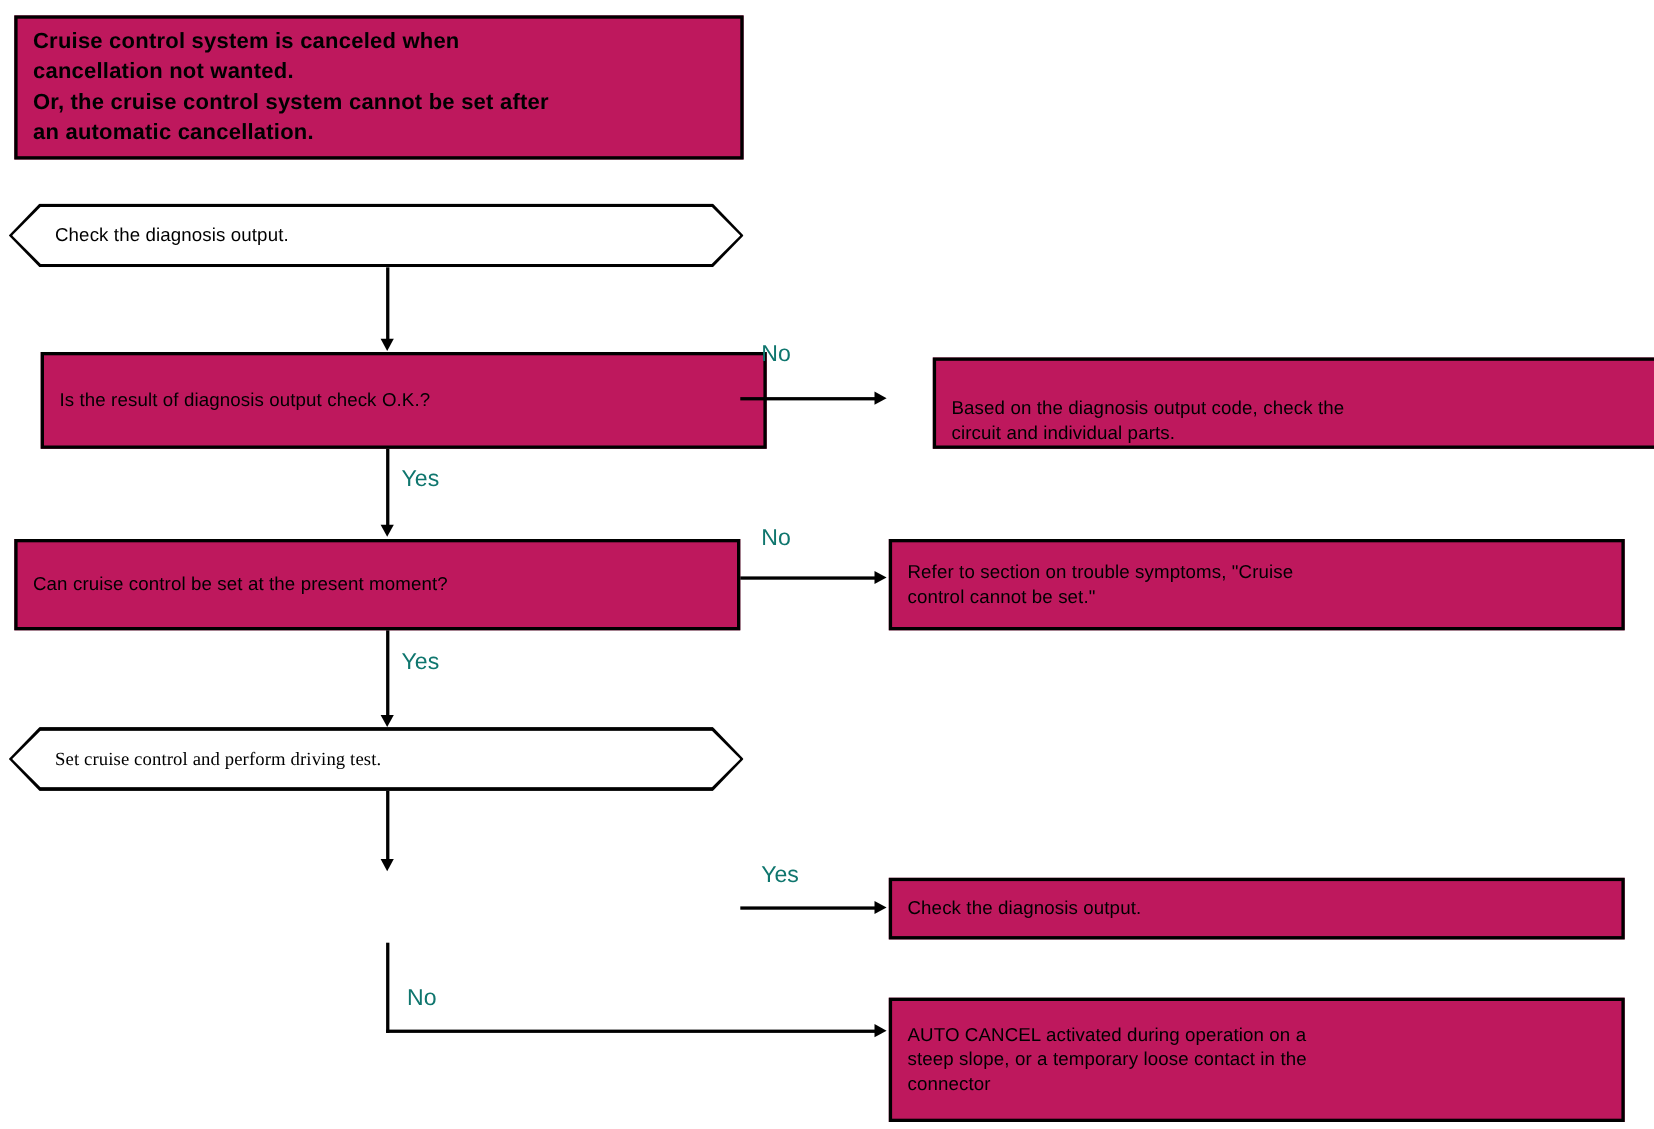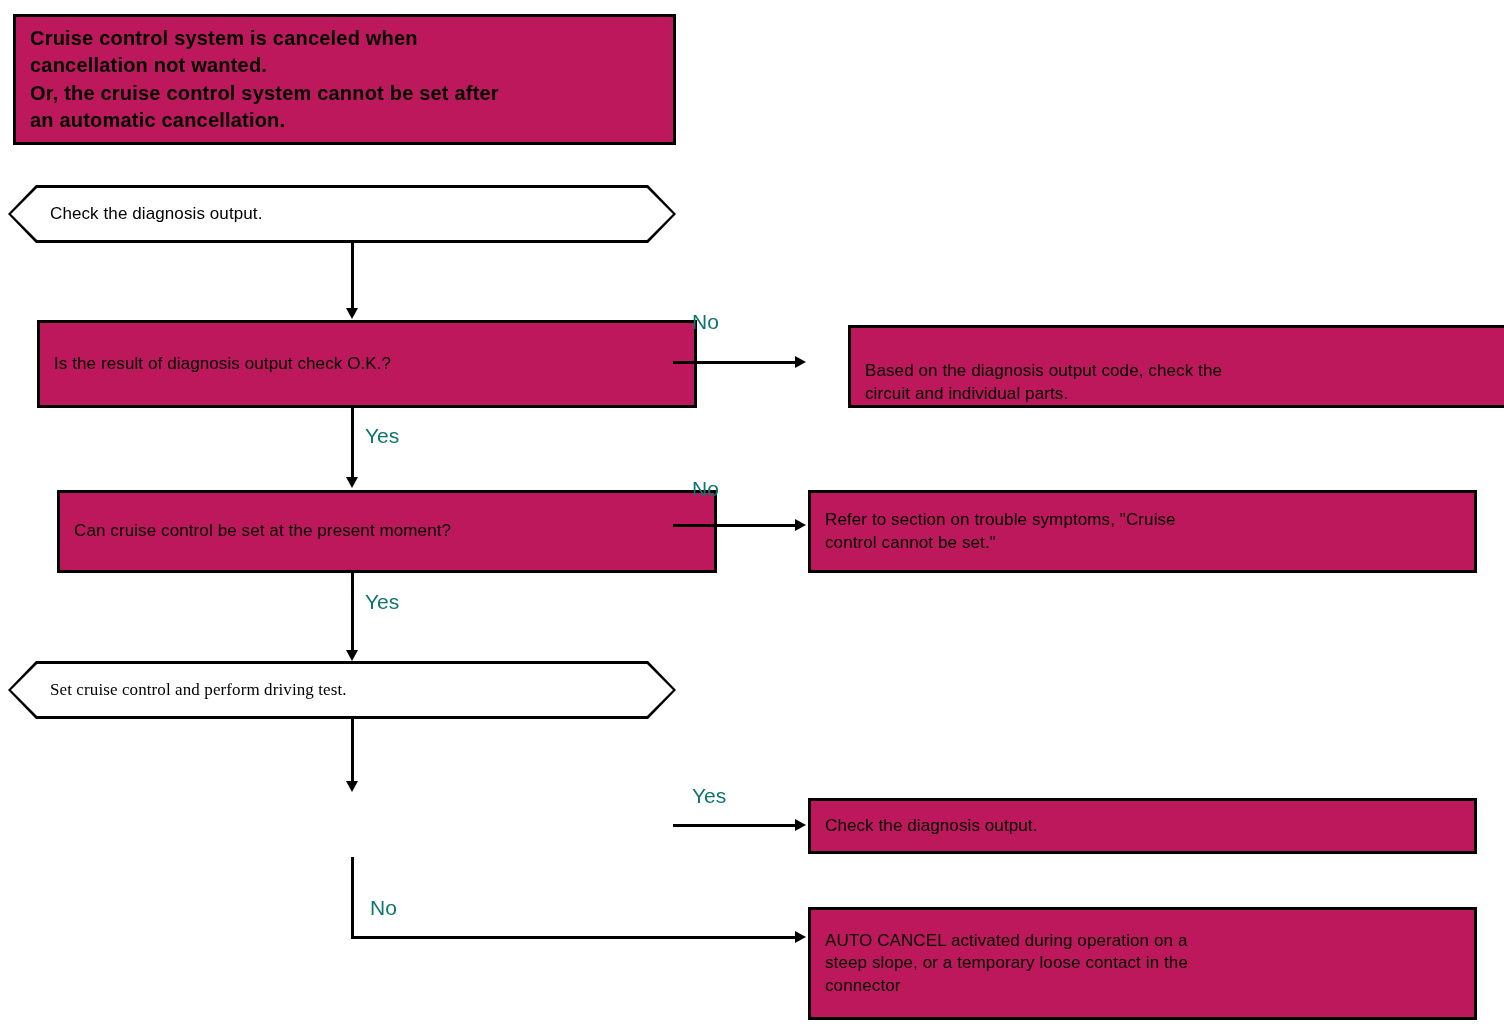--- a/index.html
+++ b/index.html
@@ -146,21 +146,21 @@
 
   <div class="node rect" style="left:848px; top:325px; width:669px; height:83px;align-items:flex-end;">
     <div class="txt">Based on the diagnosis output code, check the
 circuit and individual parts.</div>
   </div>
 
   <div class="vline" style="left:351px; top:408px; height:72px;"></div>
   <div class="arrow-down" style="left:346px; top:477px;"></div>
   <div class="branch-label" style="left:365px; top:425px;">Yes</div>
 
-  <div class="node rect" style="left:13px; top:490px; width:660px; height:83px;margin-left:44px;">
+  <div class="node rect" style="left:13px; top:490px; width:660px; height:83px;">
     <div class="txt">Can cruise control be set at the present moment?</div>
   </div>
 
   <div class="hline" style="left:673px; top:524px; width:125px;"></div>
   <div class="arrow-right" style="left:795px; top:519px;"></div>
   <div class="branch-label" style="left:692px; top:478px;">No</div>
 
   <div class="node rect" style="left:808px; top:490px; width:669px; height:83px;">
     <div class="txt">Refer to section on trouble symptoms, "Cruise
 control cannot be set."</div>

